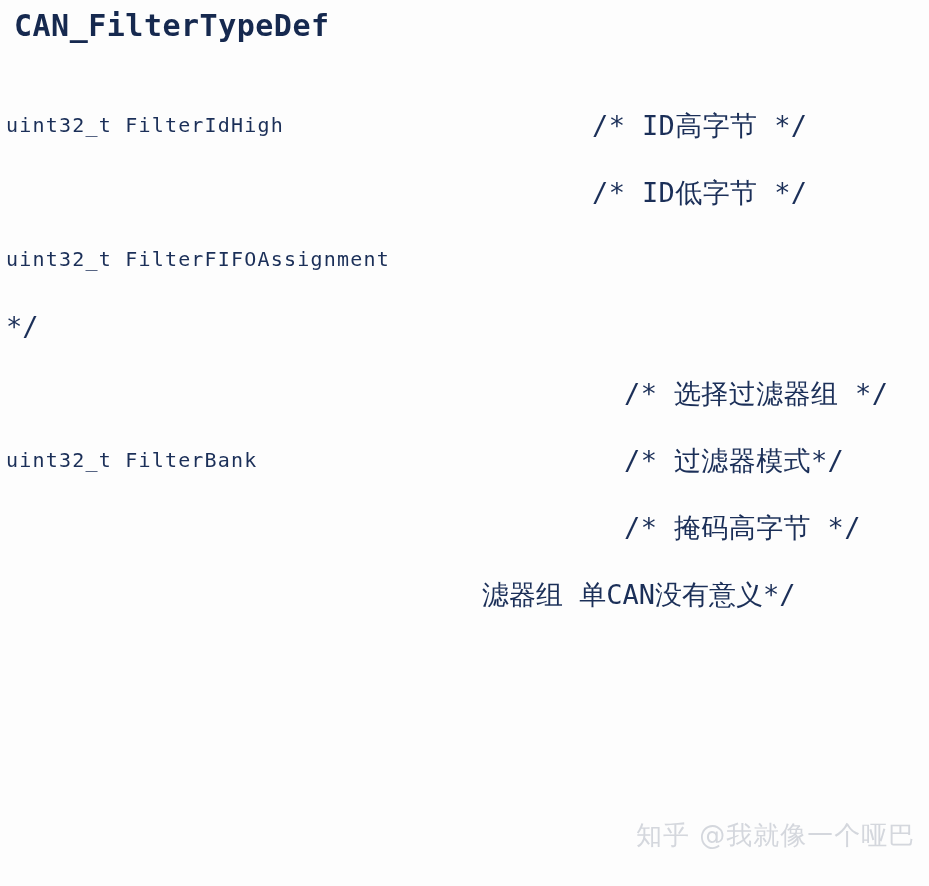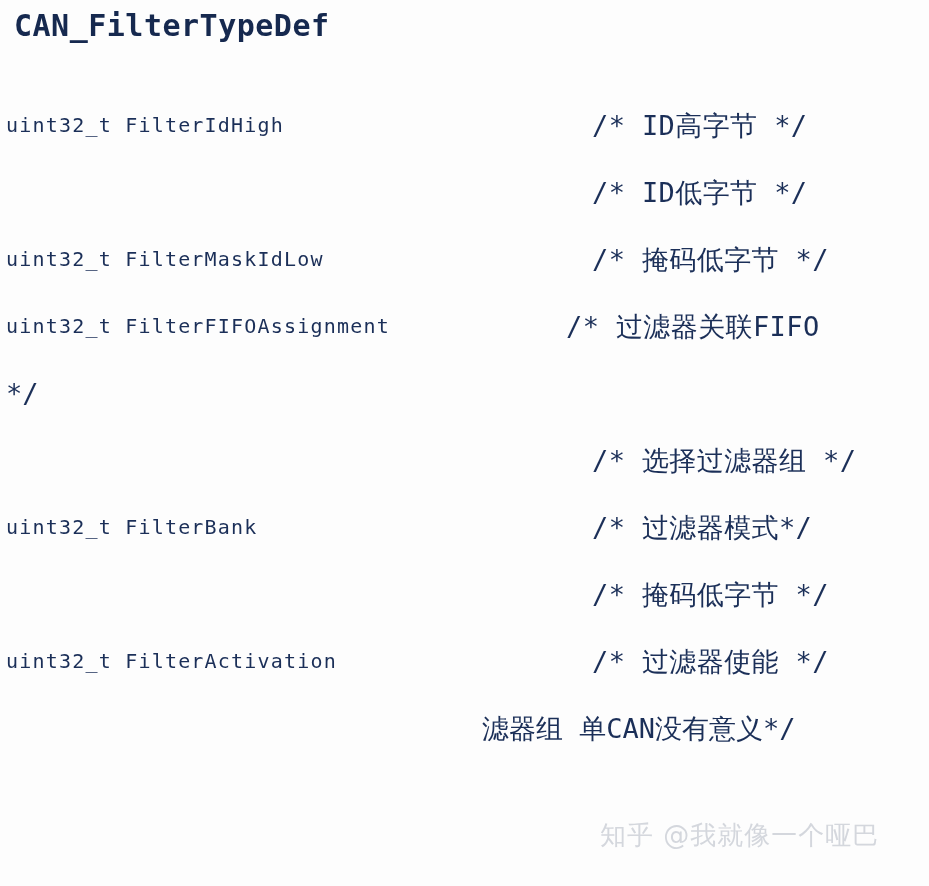--- a/index.html
+++ b/index.html
@@ -63,21 +63,21 @@
     position: absolute;
     top: 0;
     font-size: 27px;
     letter-spacing: 0.4px;
     color: #1b2f58;
     white-space: pre;
     font-family: "DejaVu Sans Mono", "Liberation Mono", monospace;
   }
   .comment.col-a { left: 564px; margin-left: 28px; }
   .comment.col-b { left: 566px; }
-  .comment.col-c { left: 592px; }
+  .comment.col-c { left: 624px; }
 
   
   .cont-left {
     position: absolute;
     left: 6px;
     top: 0;
     font-size: 27px;
     color: #1b2f58;
     white-space: pre;
     font-family: "DejaVu Sans Mono", "Liberation Mono", monospace;
@@ -88,21 +88,21 @@
     top: 0;
     font-size: 27px;
     color: #1b2f58;
     white-space: pre;
     font-family: "DejaVu Sans Mono", "Liberation Mono", monospace;
   }
 
   
   .watermark {
     position: absolute;
-    left: 600px;
+    left: 636px;
     top: 818px;
     font-size: 26px;
     color: #d4d7dd;
     letter-spacing: 1px;
     white-space: pre;
     font-family: "DejaVu Sans", "Liberation Sans", sans-serif;
     pointer-events: none;
     z-index: 5;
   }
 </style>
@@ -118,50 +118,41 @@
     <div class="row">
       <span class="decl">uint32_t FilterIdHigh</span>
       <span class="comment col-a">/* ID高字节 */</span>
     </div>
 
     <div class="row">
       <span class="comment col-a">/* ID低字节 */</span>
     </div>
 
 
-    <div class="row">
-      <span class="decl">uint32_t FilterMaskIdLow</span>
-      <span class="comment col-a">/* 掩码低字节 */</span>
-    </div>
 
     <div class="row">
       <span class="decl">uint32_t FilterFIFOAssignment</span>
-      <span class="comment col-b">/* 过滤器关联FIFO</span>
     </div>
     <div class="row">
       <span class="cont-left">*/</span>
     </div>
 
     <div class="row">
       <span class="comment col-c">/* 选择过滤器组 */</span>
     </div>
 
     <div class="row">
       <span class="decl">uint32_t FilterBank</span>
       <span class="comment col-c">/* 过滤器模式*/</span>
     </div>
 
     <div class="row">
-      <span class="comment col-c">/* 掩码低字节 */</span>
+      <span class="comment col-c">/* 掩码高字节 */</span>
     </div>
 
-    <div class="row">
-      <span class="decl">uint32_t FilterActivation</span>
-      <span class="comment col-c">/* 过滤器使能 */</span>
-    </div>
 
     <div class="row">
       <span class="cont-right">滤器组 单CAN没有意义*/</span>
     </div>
 
   </div>
 
   <div class="watermark">知乎 @我就像一个哑巴</div>
 
 </div>

